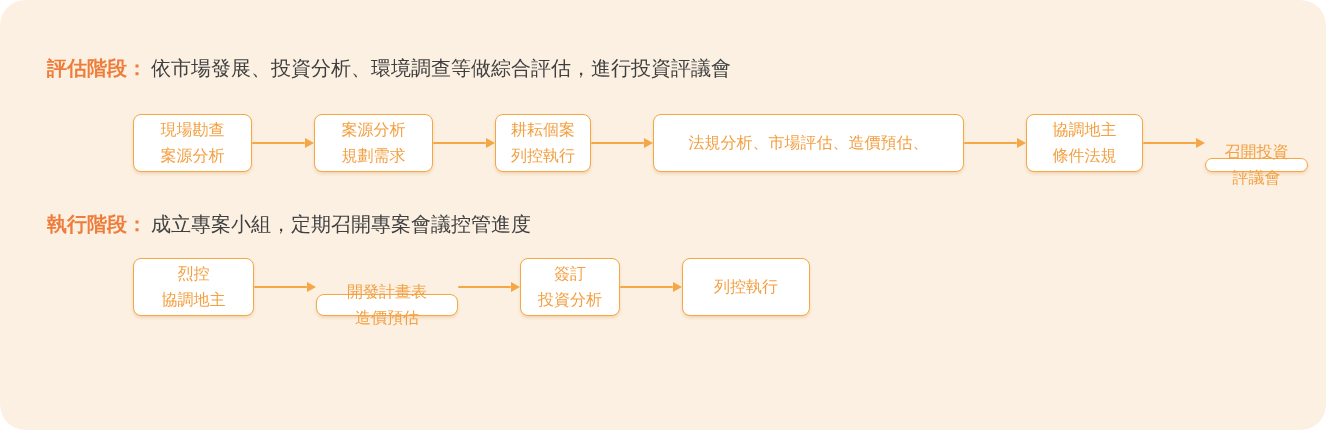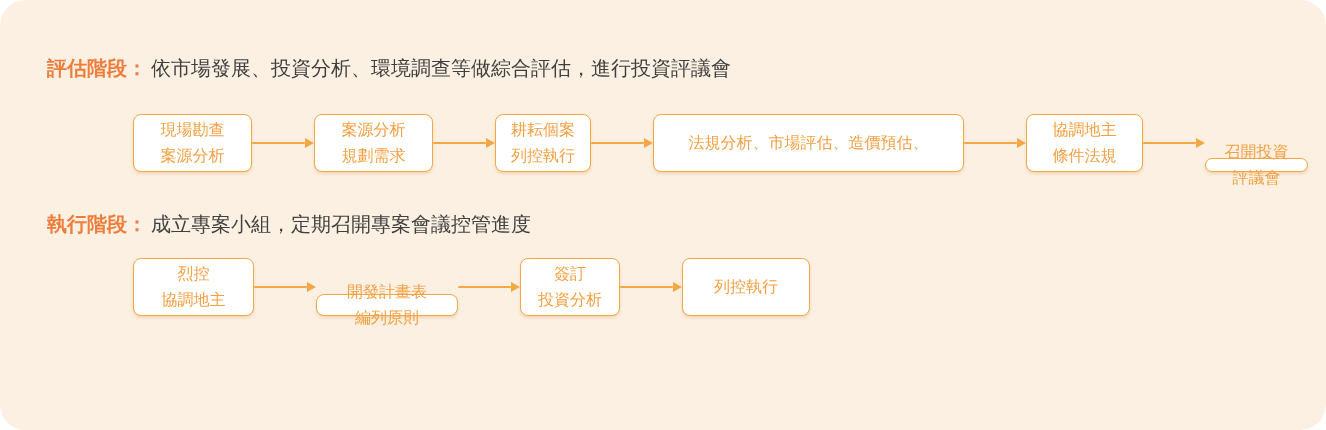--- a/index.html
+++ b/index.html
@@ -139,21 +139,21 @@
   <div class="flow-row" id="flow-row-1">
       <div class="flow-step" style="width: 121px;">
         <div class="step-line">烈控</div>
         <div class="step-line">協調地主</div>
       </div>
       <div class="flow-arrow">
         <span class="arrow-line"></span>
       </div>
       <div class="flow-step" style="width: 142px; margin-top: 36px;">
         <div class="step-line">開發計畫表</div>
-        <div class="step-line">編列原則</div>
+        <div class="step-line">造價預估</div>
       </div>
       <div class="flow-arrow">
         <span class="arrow-line"></span>
       </div>
       <div class="flow-step" style="width: 100px;">
         <div class="step-line">簽訂</div>
         <div class="step-line">投資分析</div>
       </div>
       <div class="flow-arrow">
         <span class="arrow-line"></span>

